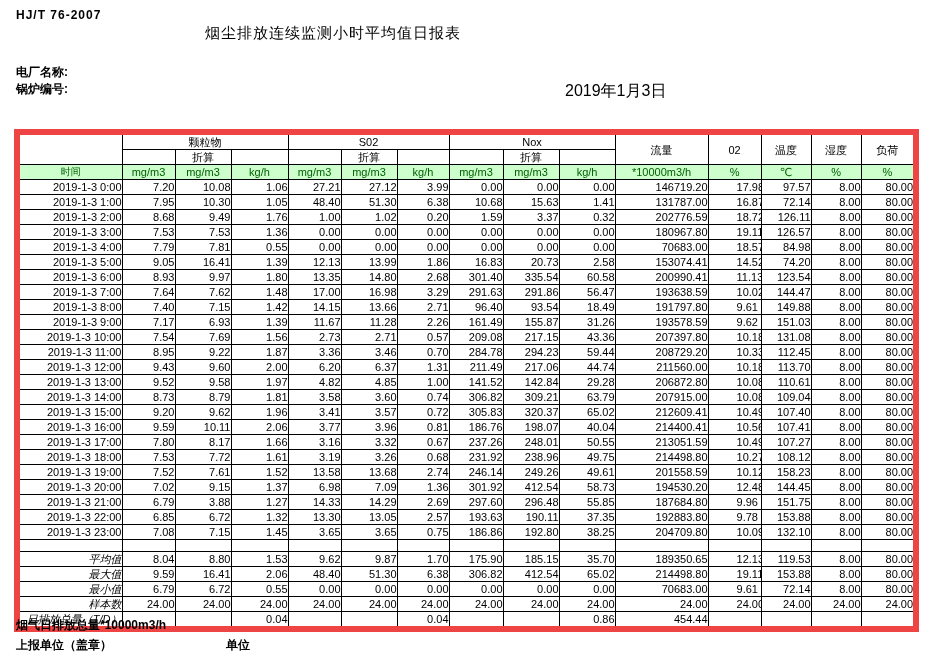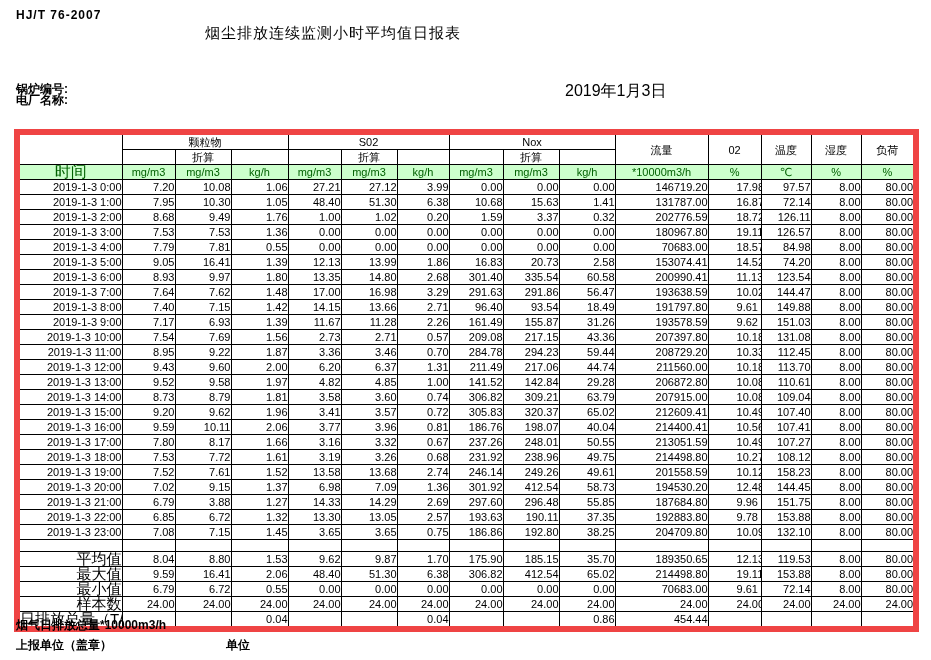--- a/index.html
+++ b/index.html
@@ -3,45 +3,45 @@
 <meta charset="utf-8">
 <style>
   html,body{margin:0;padding:0;}
   body{
     width:931px;height:660px;position:relative;background:#ffffff;color:#000;
     font-family:"Liberation Sans","DejaVu Sans",sans-serif;
     overflow:hidden;
   }
   .std-no{position:absolute;left:16px;top:8px;font-size:12px;font-weight:bold;letter-spacing:1px;}
   .title{position:absolute;left:205px;top:24px;font-size:15px;font-weight:normal;letter-spacing:1px;}
-  .plant-label{position:absolute;left:16px;top:64px;font-size:12px;font-weight:bold;margin-top:28px;}
+  .plant-label{position:absolute;left:16px;top:64px;font-size:12px;font-weight:bold;}
   .boiler-label{position:absolute;left:16px;top:81px;font-size:12px;font-weight:bold;}
   .report-date{position:absolute;left:565px;top:81px;font-size:16px;}
   table.report{
     position:absolute;left:14px;top:129px;width:901px;
     border-collapse:collapse;table-layout:fixed;
     border:6px solid #ef4444;
   }
   table.report td{
     border:1px solid #000;
     font-size:11px;line-height:12px;height:14px;
     padding:0;overflow:hidden;white-space:nowrap;
   }
   thead td{text-align:center;font-size:12px;height:13px;}
   tr.units-row td{
     background:var(--hdr-bg,#ccffcc);
     color:var(--hdr-fg,#006100);
     text-align:center;font-size:11px;height:14px;
   }
-  tr.units-row td.time-hdr{font-size:16px;margin-top:46px;}
+  tr.units-row td.time-hdr{font-size:10px;margin-top:46px;}
   td.num{text-align:right;padding-right:3px;}
   td.num.o2col{padding-right:9px;padding-left:28px;}
   td.time{text-align:right;padding-right:4px;}
   td.sum-label{text-align:right;padding-right:2px;font-size:11px;}
-  td.sum-label.cjk{font-size:15px;}
+  td.sum-label.cjk{font-size:11px;font-style:italic;}
   tr.blank-row td{height:11px;}
   .footer-line1{position:absolute;left:16px;top:617px;font-size:12px;font-weight:bold;}
   .footer-line2{position:absolute;left:16px;top:637px;font-size:12px;font-weight:bold;}
   .footer-unit{position:absolute;left:200px;top:637px;font-size:12px;font-weight:bold;margin-left:26px;}
 </style>
 </head>
 <body>
 
 <div class="std-no">HJ/T  76-2007</div>
 <div class="title">烟尘排放连续监测小时平均值日报表</div>

